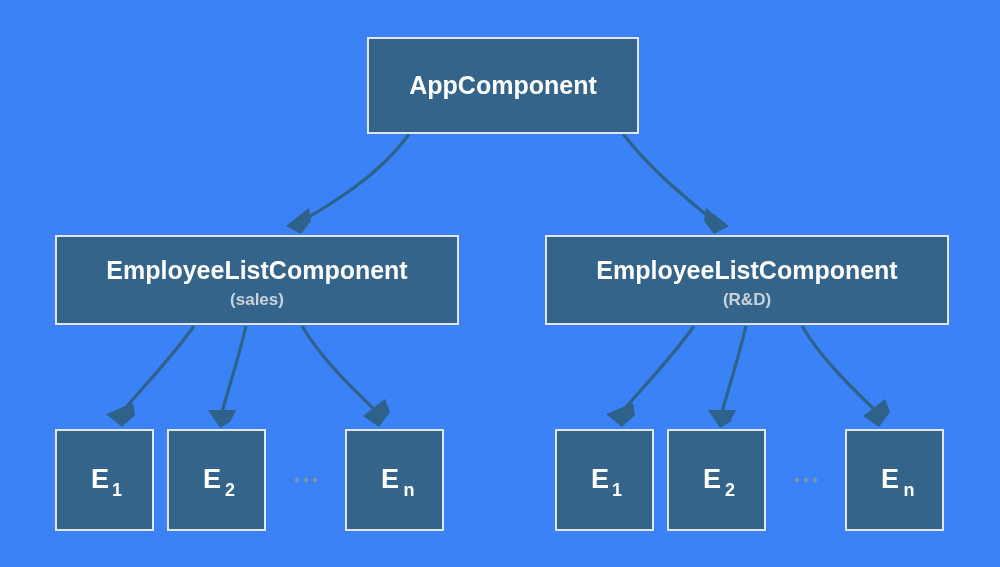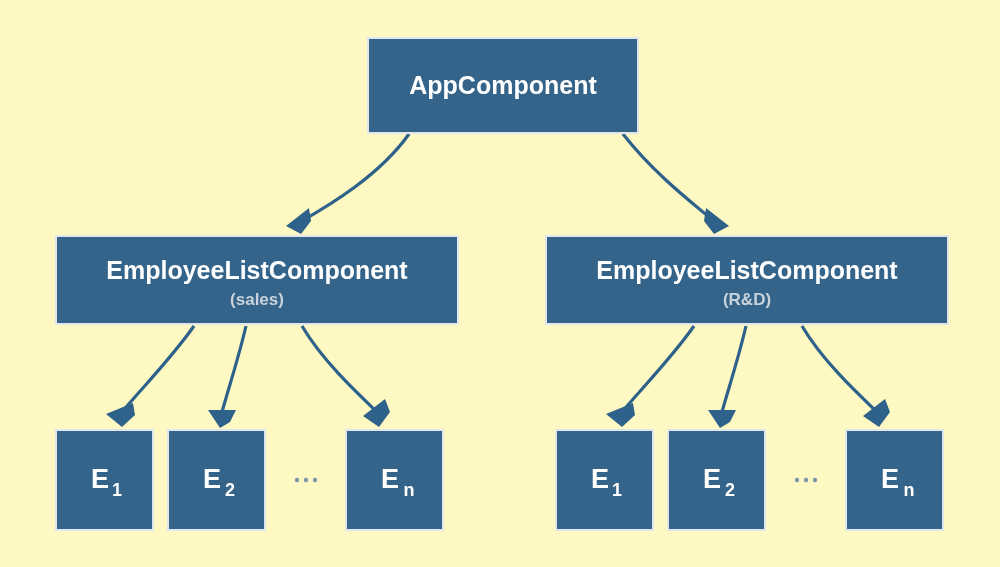--- a/index.html
+++ b/index.html
@@ -10,21 +10,21 @@
   body {
     width: 1000px;
     height: 567px;
     font-family: "Liberation Sans", sans-serif;
     overflow: hidden;
   }
   #diagram-root {
     position: relative;
     width: 1000px;
     height: 567px;
-    background: #fef9c3;
+    background: #3b82f6;
   }
   svg.canvas {
     position: absolute;
     top: 0;
     left: 0;
     width: 1000px;
     height: 567px;
     display: block;
   }
   .node-rect {

